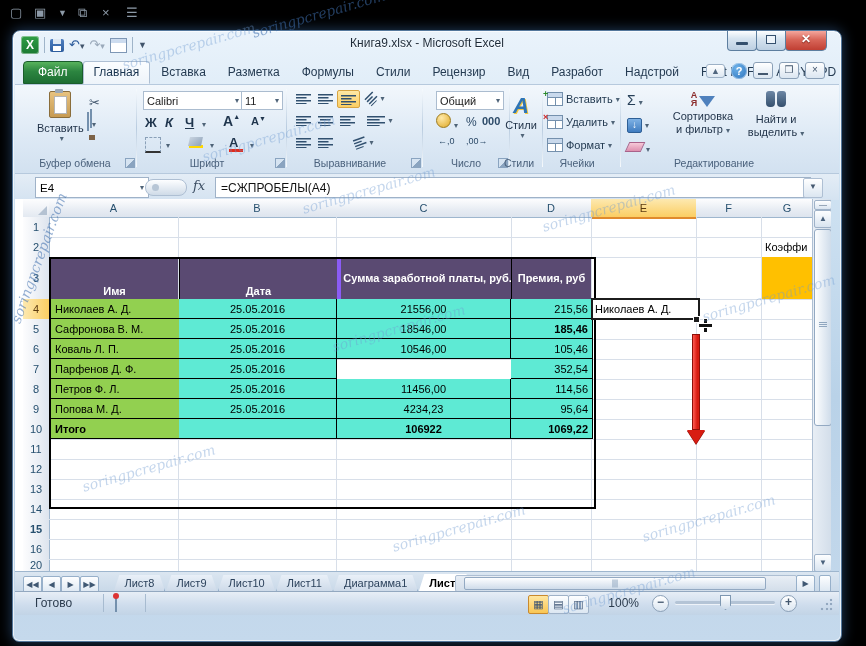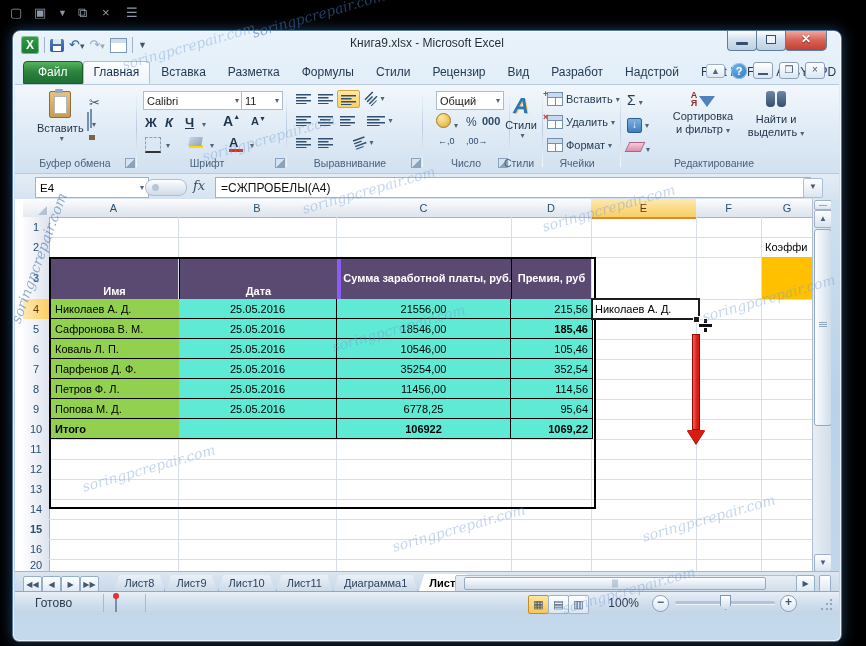--- a/index.html
+++ b/index.html
@@ -491,31 +491,30 @@
       <div class="cell tcell" style="left:288px;top:62px;width:173px;height:19px;justify-content:center;">18546,00</div>
       <div class="cell tcell" style="left:462px;top:62px;width:77px;height:19px;justify-content:flex-end;padding-right:4px;font-weight:bold;">185,46</div>
 
       <div class="cell tcell green" style="left:2px;top:82px;width:127px;height:19px;padding-left:4px;">Коваль Л. П.</div>
       <div class="cell tcell" style="left:130px;top:82px;width:157px;height:19px;justify-content:center;">25.05.2016</div>
       <div class="cell tcell" style="left:288px;top:82px;width:173px;height:19px;justify-content:center;">10546,00</div>
       <div class="cell tcell" style="left:462px;top:82px;width:77px;height:19px;justify-content:flex-end;padding-right:4px;">105,46</div>
 
       <div class="cell tcell green" style="left:2px;top:102px;width:127px;height:19px;padding-left:4px;">Парфенов Д. Ф.</div>
       <div class="cell tcell" style="left:130px;top:102px;width:157px;height:19px;justify-content:center;">25.05.2016</div>
-      <div class="cell tcell" style="left:288px;top:102px;width:173px;height:19px;justify-content:center;">35254,00</div>
       <div class="cell tcell" style="left:462px;top:102px;width:77px;height:19px;justify-content:flex-end;padding-right:4px;">352,54</div>
 
       <div class="cell tcell green" style="left:2px;top:122px;width:127px;height:19px;padding-left:4px;">Петров Ф. Л.</div>
       <div class="cell tcell" style="left:130px;top:122px;width:157px;height:19px;justify-content:center;">25.05.2016</div>
       <div class="cell tcell" style="left:288px;top:122px;width:173px;height:19px;justify-content:center;">11456,00</div>
       <div class="cell tcell" style="left:462px;top:122px;width:77px;height:19px;justify-content:flex-end;padding-right:4px;">114,56</div>
 
       <div class="cell tcell green" style="left:2px;top:142px;width:127px;height:19px;padding-left:4px;">Попова М. Д.</div>
       <div class="cell tcell" style="left:130px;top:142px;width:157px;height:19px;justify-content:center;">25.05.2016</div>
-      <div class="cell tcell" style="left:288px;top:142px;width:173px;height:19px;justify-content:center;">6778,25</div>
+      <div class="cell tcell" style="left:288px;top:142px;width:173px;height:19px;justify-content:center;">4234,23</div>
       <div class="cell tcell" style="left:462px;top:142px;width:77px;height:19px;justify-content:flex-end;padding-right:4px;">95,64</div>
 
       <div class="cell tcell green" style="left:2px;top:162px;width:127px;height:19px;padding-left:4px;font-weight:bold;">Итого</div>
       <div class="cell tcell" style="left:130px;top:162px;width:157px;height:19px;"></div>
       <div class="cell tcell" style="left:288px;top:162px;width:173px;height:19px;justify-content:center;font-weight:bold;">106922</div>
       <div class="cell tcell" style="left:462px;top:162px;width:77px;height:19px;justify-content:flex-end;padding-right:4px;font-weight:bold;">1069,22</div>
     </div>
 
     <div class="cell sel4" style="left:577px;top:100px;width:104px;height:20px;padding-left:3px;">Николаев А. Д.</div>
     <div class="fillhandle" style="left:678px;top:117px;"></div>

